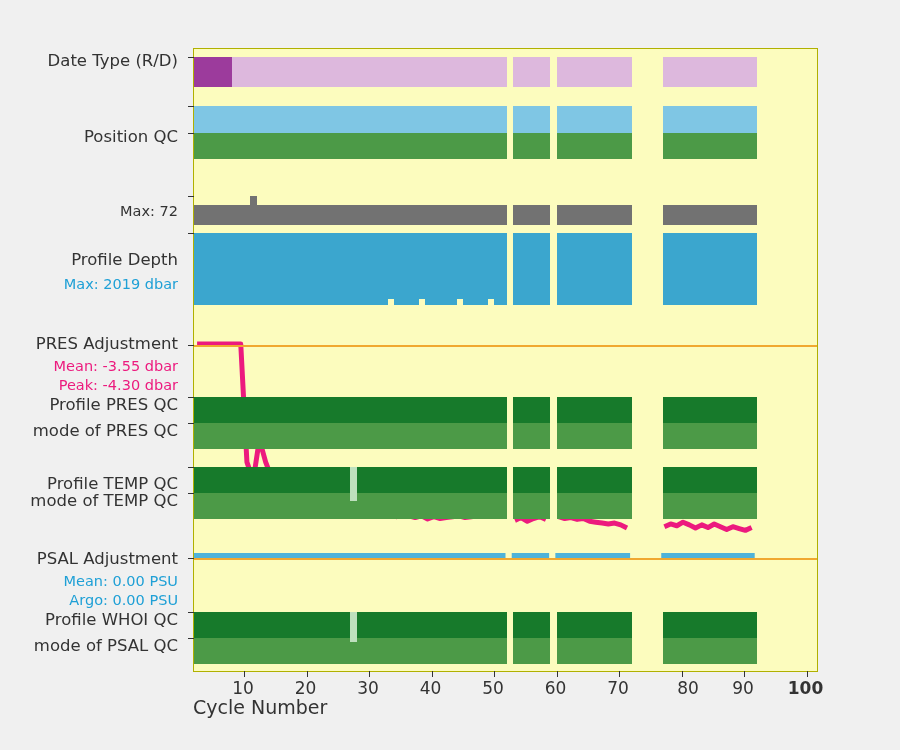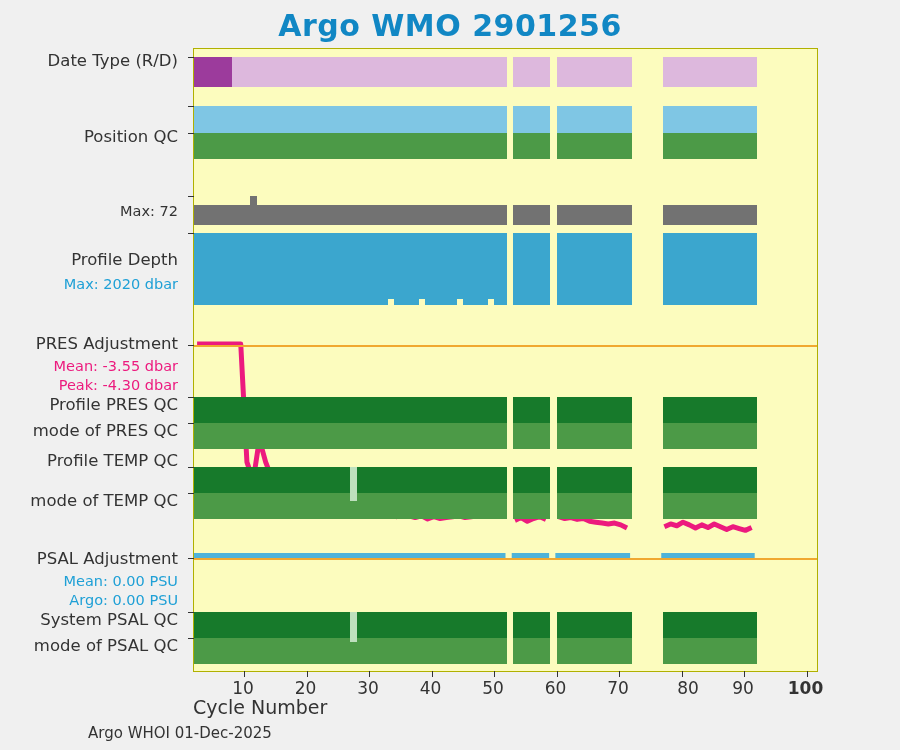--- a/index.html
+++ b/index.html
@@ -52,47 +52,46 @@
   
   .seg{position:absolute;}
   .zeroline{position:absolute;height:2px;background:#f0a830;}
   .poly{position:absolute;left:0;top:0;width:100%;height:100%;}
 </style>
 </head>
 <body>
 
 <div id="root">
 
-  <div class="title">Argo WMO 2901256</div>
 
   <div class="labels">
     <div class="lbl" style="top:4px">Date Type (R/D)</div>
 
     <div class="lbl" style="top:80px">Position QC</div>
 
     <div class="lbl sub" style="top:156px">Max: 72</div>
 
     <div class="lbl" style="top:203px">Profile Depth</div>
-    <div class="lbl sub cyan" style="top:229px">Max: 2020 dbar</div>
+    <div class="lbl sub cyan" style="top:229px">Max: 2019 dbar</div>
 
     <div class="lbl" style="top:287px">PRES Adjustment</div>
     <div class="lbl sub pink" style="top:311px">Mean: -3.55 dbar</div>
     <div class="lbl sub pink" style="top:330px">Peak: -4.30 dbar</div>
 
     <div class="lbl" style="top:348px">Profile PRES QC</div>
     <div class="lbl" style="top:374px">mode of PRES QC</div>
 
-    <div class="lbl" style="top:404px">Profile TEMP QC</div>
+    <div class="lbl" style="top:427px">Profile TEMP QC</div>
     <div class="lbl" style="top:444px">mode of TEMP QC</div>
 
     <div class="lbl" style="top:502px">PSAL Adjustment</div>
     <div class="lbl sub cyan" style="top:526px">Mean: 0.00 PSU</div>
     <div class="lbl sub cyan" style="top:545px">Argo: 0.00 PSU</div>
 
-    <div class="lbl" style="top:563px">System PSAL QC</div>
+    <div class="lbl" style="top:563px">Profile WHOI QC</div>
     <div class="lbl" style="top:589px">mode of PSAL QC</div>
   </div>
 
   <div class="plot-frame">
     <div class="plot-inner" id="plot-inner">
 
       <svg class="poly" id="pres-line-svg" viewBox="0 0 625 624" preserveAspectRatio="none">
           <polyline points="3.1,296.0 9.4,296.0 15.6,296.0 21.9,296.0 28.1,296.0 34.4,296.0 40.6,296.0 46.9,296.0 53.1,414.5 59.4,432.7 65.6,391.7 71.9,414.5 78.1,430.5 84.4,437.3 90.6,441.9 96.9,448.7 103.1,453.3 109.4,457.8 115.6,455.5 121.9,460.1 128.1,459.2 134.4,457.8 140.6,461.0 146.9,459.2 153.1,460.1 159.4,464.7 165.6,459.2 171.9,462.4 178.1,465.6 184.4,463.7 190.6,466.9 196.9,465.6 203.1,469.2 209.4,466.9 215.6,468.3 221.9,470.1 228.1,468.3 234.4,471.5 240.6,469.2 246.9,471.0 253.1,470.1 259.4,469.2 265.6,468.3 271.9,470.1 278.1,469.2 284.4,468.3 290.6,467.4 296.9,466.5 303.1,467.4 309.4,468.3" fill="none" stroke="#ec1a7e" stroke-width="5" stroke-linejoin="round" stroke-linecap="butt"></polyline>
           <polyline points="321.9,472.9 328.1,470.1 334.4,473.8 340.6,471.0 346.9,469.2 353.1,471.9" fill="none" stroke="#ec1a7e" stroke-width="5" stroke-linejoin="round" stroke-linecap="butt"></polyline>
           <polyline points="365.6,469.2 371.9,471.0 378.1,470.1 384.4,471.9 390.6,471.0 396.9,473.8 403.1,474.7 409.4,475.6 415.6,476.5 421.9,475.6 428.1,477.4 434.4,480.6" fill="none" stroke="#ec1a7e" stroke-width="5" stroke-linejoin="round" stroke-linecap="butt"></polyline>
@@ -190,15 +189,14 @@
       <div class="ticklabel" style="left: 368px;">30</div>
       <div class="ticklabel" style="left: 430.5px;">40</div>
       <div class="ticklabel" style="left: 493px;">50</div>
       <div class="ticklabel" style="left: 555.5px;">60</div>
       <div class="ticklabel" style="left: 618px;">70</div>
       <div class="ticklabel" style="left: 688px;">80</div>
       <div class="ticklabel" style="left: 743px;">90</div>
       <div class="ticklabel" style="left: 805.5px; font-weight: bold;">100</div>
     </div>
   <div class="xaxis-title">Cycle Number</div>
-  <div class="footer">Argo WHOI 01-Dec-2025</div>
 
 </div>
 
 </body></html>

